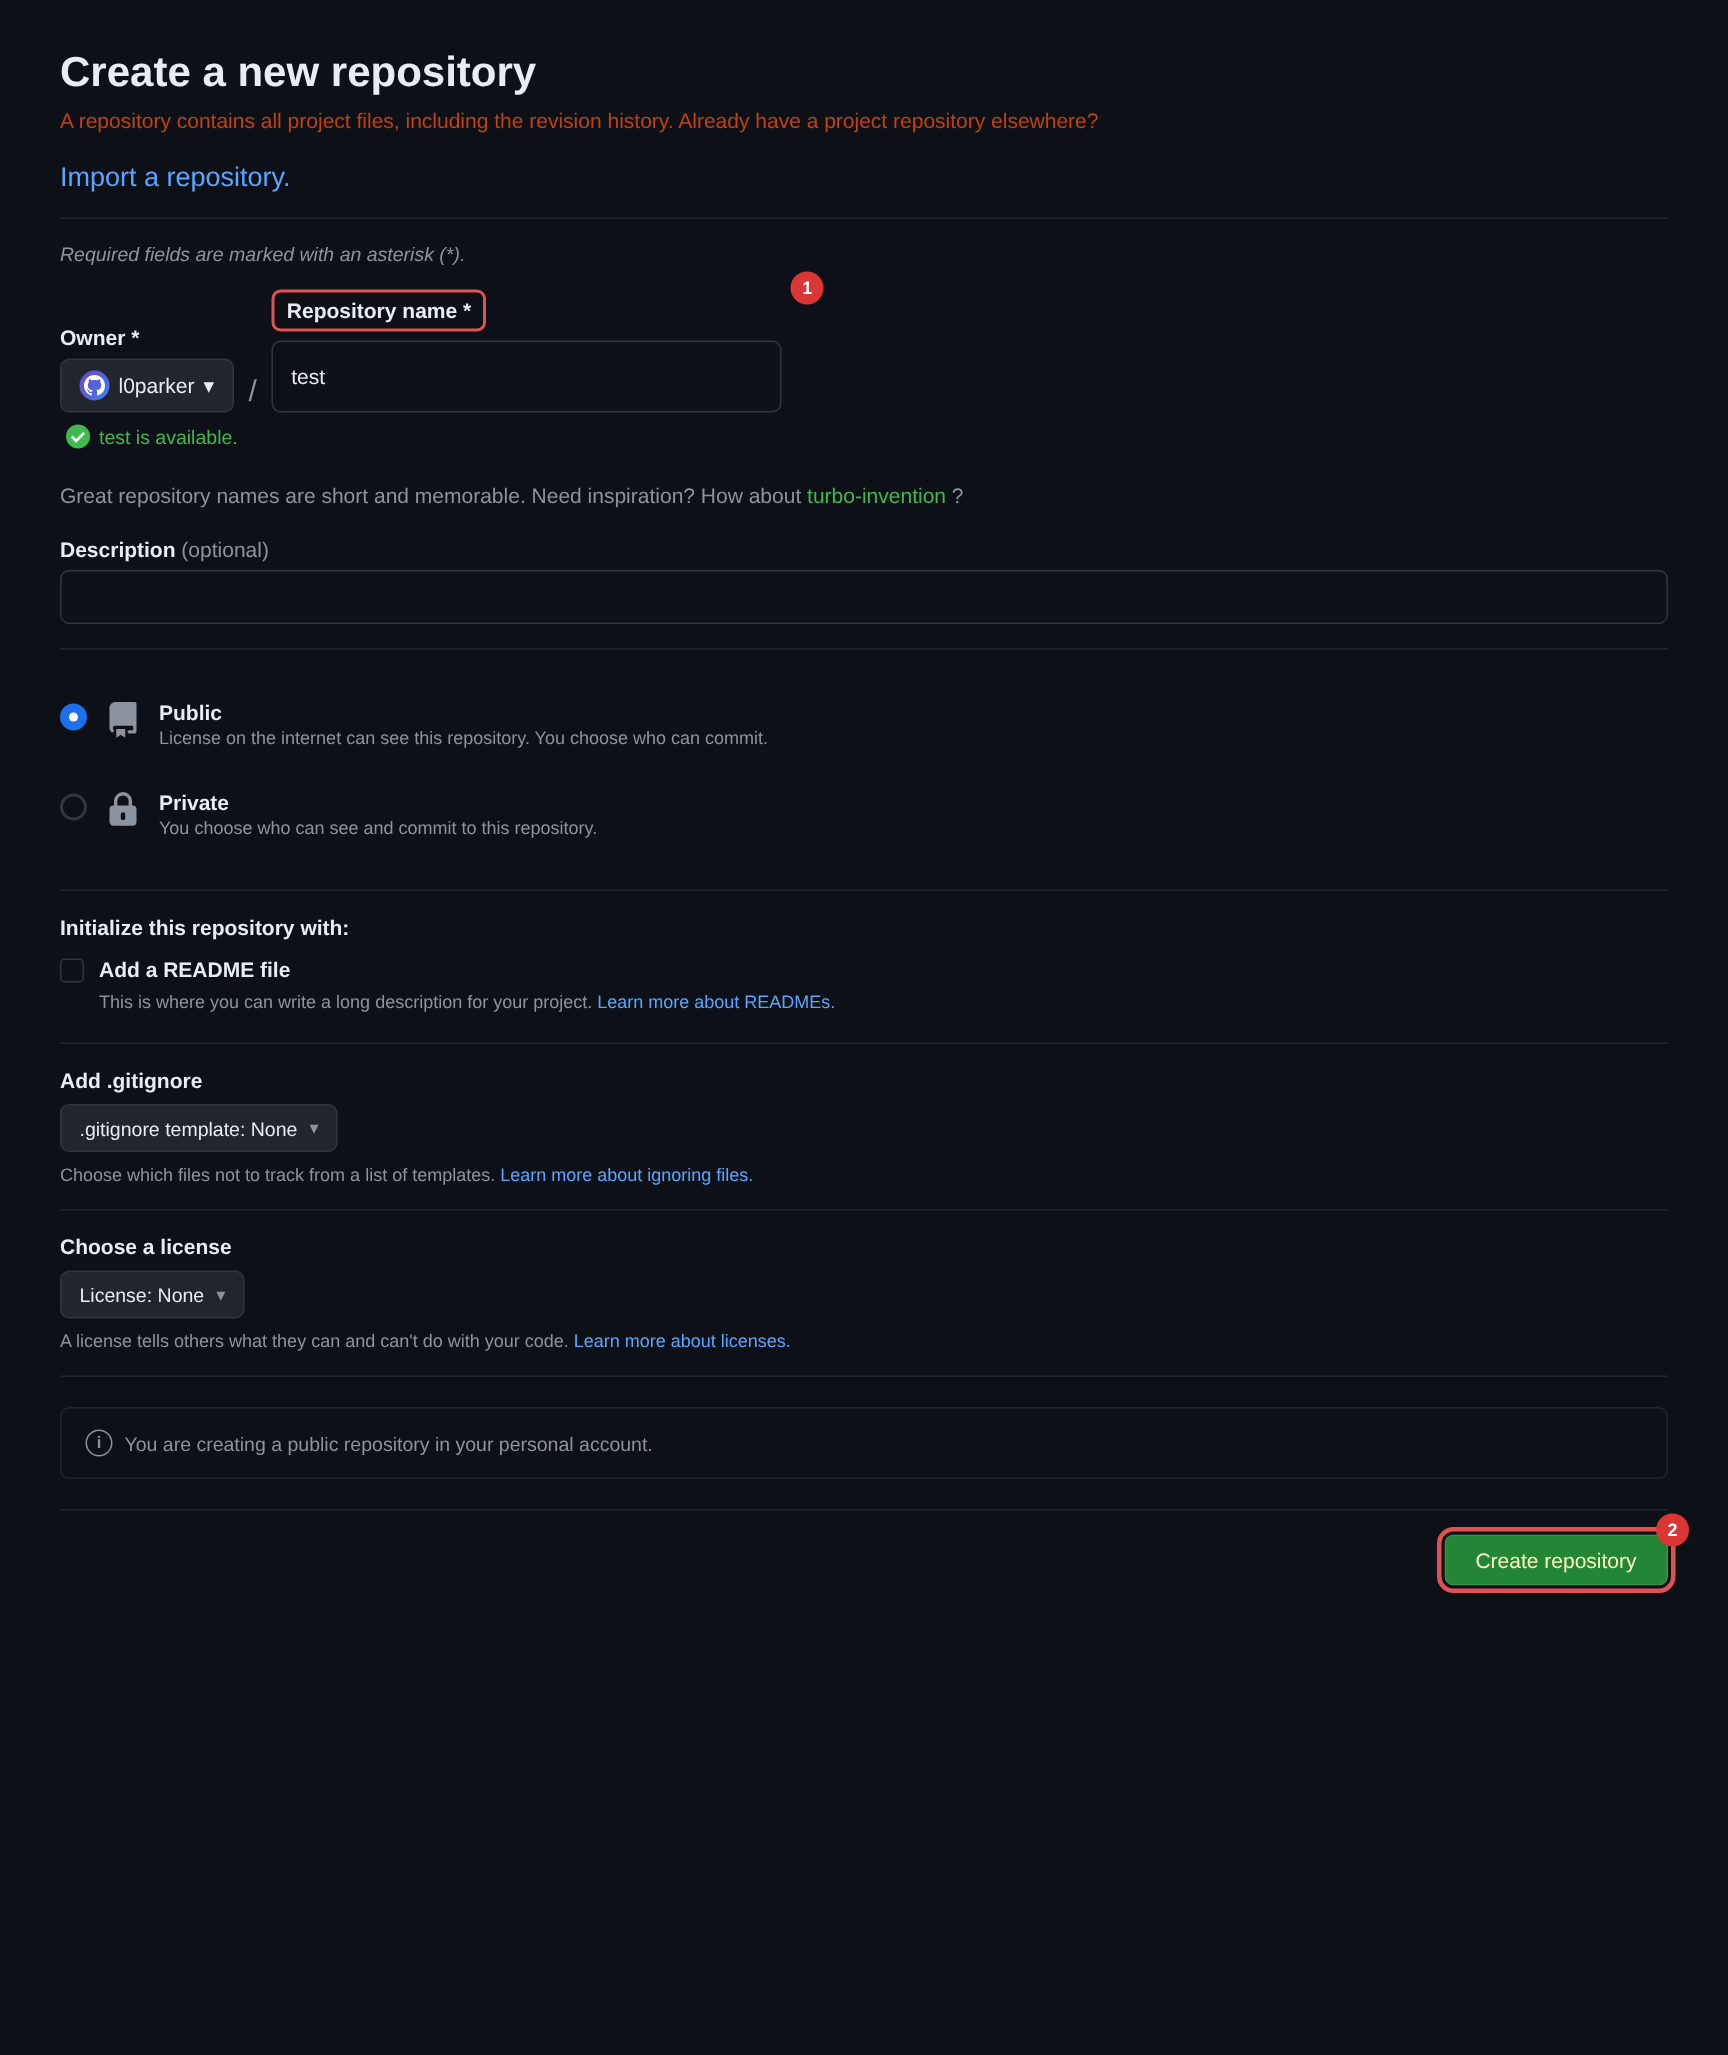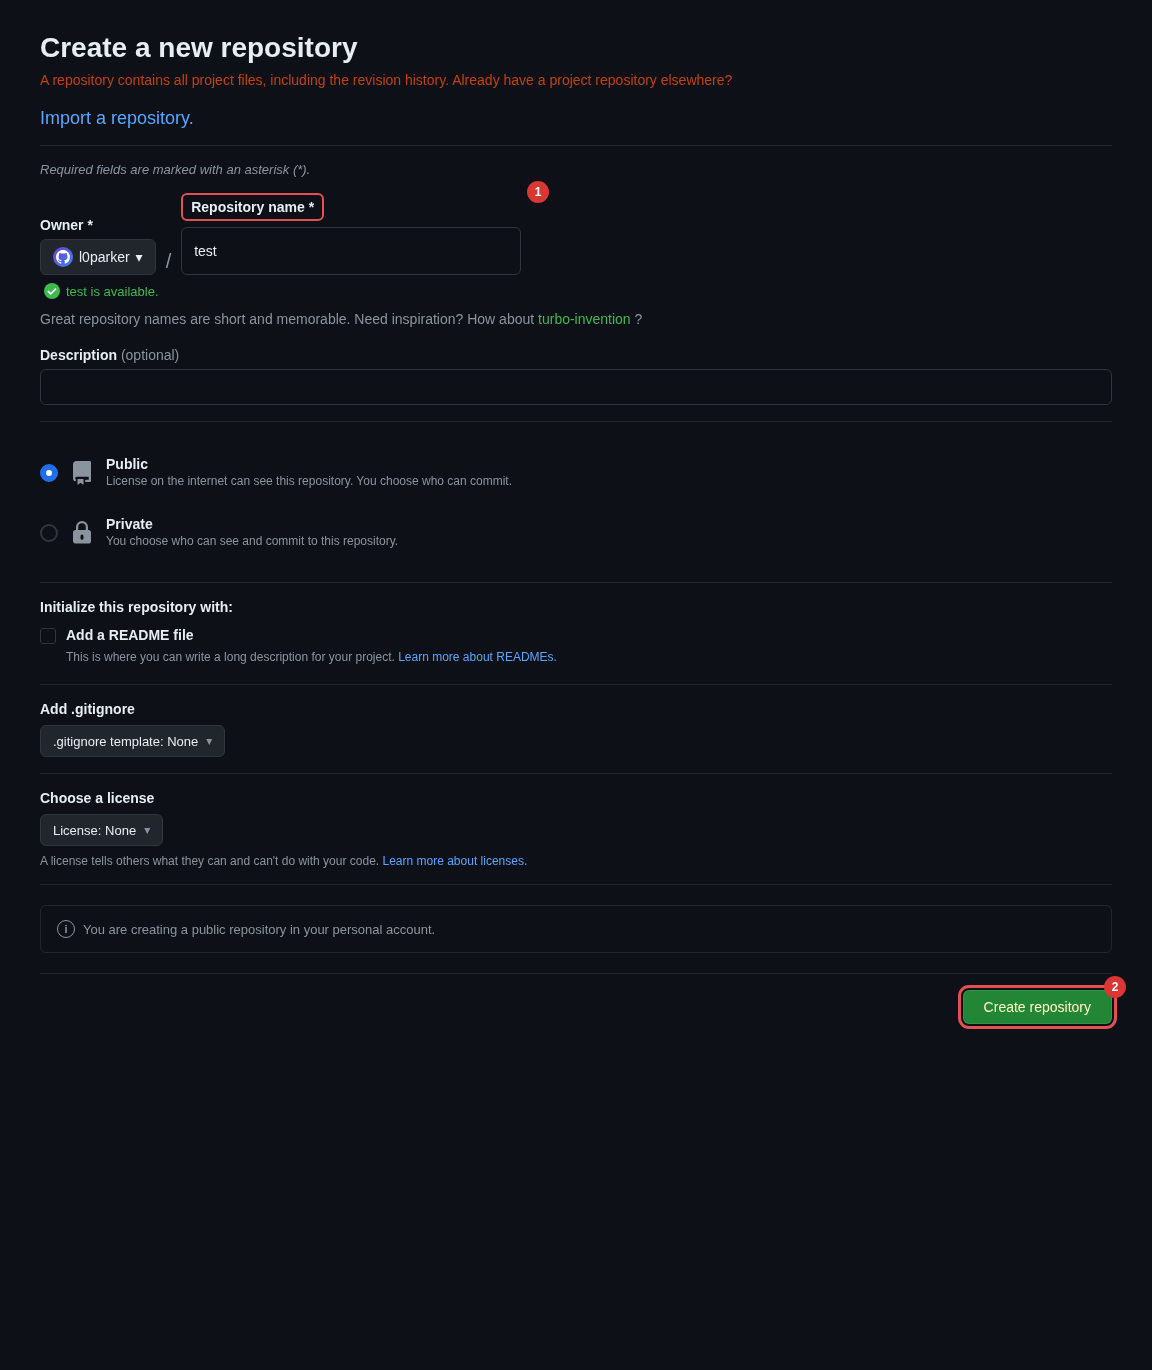--- a/index.html
+++ b/index.html
@@ -139,21 +139,21 @@
       background: #3fb950;
       display: flex;
       align-items: center;
       justify-content: center;
       flex-shrink: 0;
     }
 
     .inspiration-text {
       font-size: 14px;
       color: #8b949e;
-      margin: 12px 0 20px 0;
+      margin: 23px 0 20px 0;
     }
 
     .inspiration-link {
       color: #3fb950;
       text-decoration: none;
       font-weight: 500;
     }
 
     .section-label {
       font-size: 14px;
@@ -178,21 +178,21 @@
       height: 36px;
       outline: none;
     }
 
     .visibility-section {
       margin: 20px 0;
     }
 
     .visibility-option {
       display: flex;
-      align-items: center;
+      align-items: flex-start;
       gap: 12px;
       padding: 14px 0;
       cursor: pointer;
     }
 
     .radio-btn {
       width: 18px;
       height: 18px;
       border-radius: 50%;
       border: 2px solid #30363d;
@@ -538,20 +538,24 @@
 
 <hr class="divider">
 
 
 <div class="addon-section">
   <div class="addon-title">Add .gitignore</div>
   <button class="select-btn">
     <span>.gitignore template: None</span>
     <span class="chevron">▾</span>
   </button>
+  <div class="addon-desc">
+    <span>Choose which files not to track from a list of templates.</span>
+    <a class="inline-link" href="#">Learn more about ignoring files.</a>
+  </div>
 </div>
 
 <hr class="divider">
 
 
 <div class="addon-section">
   <div class="addon-title">Choose a license</div>
   <button class="select-btn">
     <span>License: None</span>
     <span class="chevron">▾</span>

